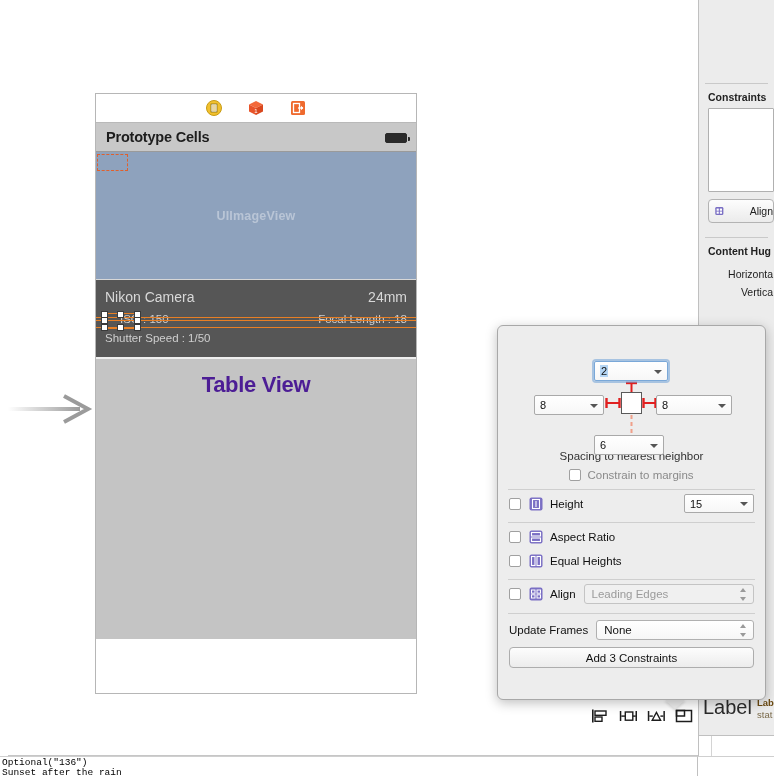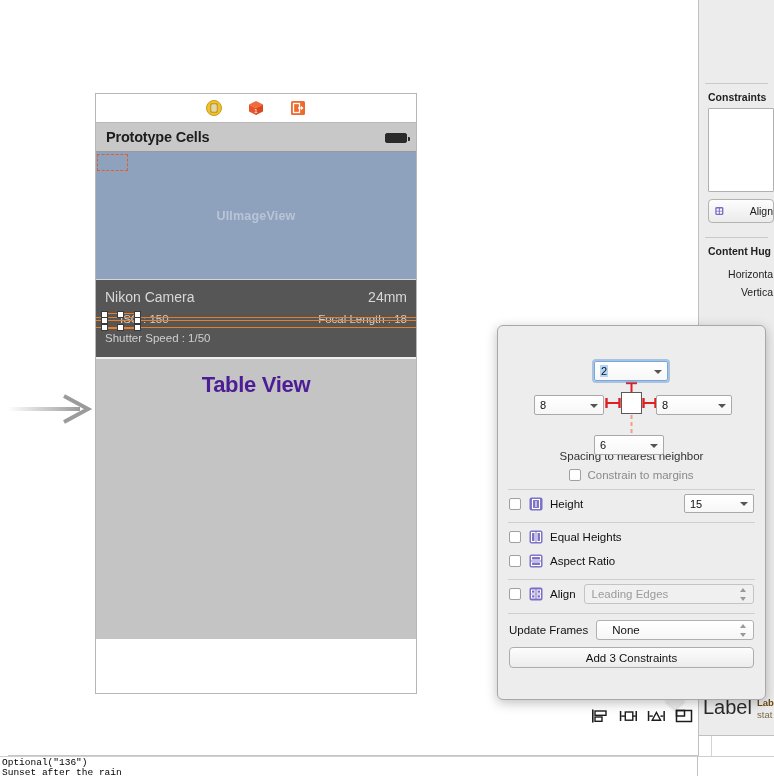--- a/index.html
+++ b/index.html
@@ -295,21 +295,21 @@
   .stepper i { display: block; width: 0; height: 0; border-left: 3.5px solid transparent; border-right: 3.5px solid transparent; }
   .stepper .up { border-bottom: 4px solid #9a9a9a; }
   .stepper .dn { border-top: 4px solid #9a9a9a; }
 
   .update-row { display: flex; align-items: center; height: 22px; padding: 0 11px; margin-top: 5px; gap: 8px; }
   .update-label { font-size: 11.5px; color: #111; white-space: nowrap; }
   .update-select {
     flex: 1; height: 20px;
     background: linear-gradient(#ffffff,#f6f6f6); border: 1px solid #b0b0b0; border-radius: 3px;
     font-size: 11.5px; color: #111;
-    display: flex; align-items: center; padding-left: 15px; position: relative;
+    display: flex; align-items: center; padding-left: 7px; position: relative;
   }
   .add-btn {
     margin: 6px 11px 0 11px; height: 21px;
     background: linear-gradient(#fdfdfd,#ececec);
     border: 1px solid #adadad; border-radius: 4px;
     display: flex; align-items: center; justify-content: center;
     font-size: 11.5px; color: #111;
   }
 </style>
 </head>
@@ -534,34 +534,34 @@
       </span>
     </div>
 
     <div class="pop-sep"></div>
 
 
     <div class="opt-row">
       <span class="cb"></span>
       <svg class="opt-icon" viewBox="0 0 14 14">
         <rect x="0.5" y="0.5" width="13" height="13" rx="2" fill="#7a6fc4"></rect>
+        <rect x="2.5" y="2.5" width="9" height="3.5" fill="none" stroke="#fff" stroke-width="1.1"></rect>
+        <rect x="2.5" y="8" width="9" height="3.5" fill="none" stroke="#fff" stroke-width="1.1"></rect>
+      </svg>
+      <span class="opt-label">Aspect Ratio</span>
+    </div>
+
+    <div class="opt-row">
+      <span class="cb"></span>
+      <svg class="opt-icon" viewBox="0 0 14 14">
+        <rect x="0.5" y="0.5" width="13" height="13" rx="2" fill="#7a6fc4"></rect>
         <rect x="2.5" y="2.5" width="3.5" height="9" fill="none" stroke="#fff" stroke-width="1.1"></rect>
         <rect x="8" y="2.5" width="3.5" height="9" fill="none" stroke="#fff" stroke-width="1.1"></rect>
       </svg>
       <span class="opt-label">Equal Heights</span>
-    </div>
-
-    <div class="opt-row">
-      <span class="cb"></span>
-      <svg class="opt-icon" viewBox="0 0 14 14">
-        <rect x="0.5" y="0.5" width="13" height="13" rx="2" fill="#7a6fc4"></rect>
-        <rect x="2.5" y="2.5" width="9" height="3.5" fill="none" stroke="#fff" stroke-width="1.1"></rect>
-        <rect x="2.5" y="8" width="9" height="3.5" fill="none" stroke="#fff" stroke-width="1.1"></rect>
-      </svg>
-      <span class="opt-label">Aspect Ratio</span>
     </div>
 
     <div class="pop-sep"></div>
 
     <div class="align-row">
       <span class="cb"></span>
       <svg class="opt-icon" viewBox="0 0 14 14">
         <rect x="0.5" y="0.5" width="13" height="13" rx="2" fill="#7a6fc4"></rect>
         <rect x="2.5" y="3" width="3.5" height="3.2" fill="none" stroke="#fff" stroke-width="1"></rect>
         <rect x="8" y="3" width="3.5" height="3.2" fill="none" stroke="#fff" stroke-width="1"></rect>

